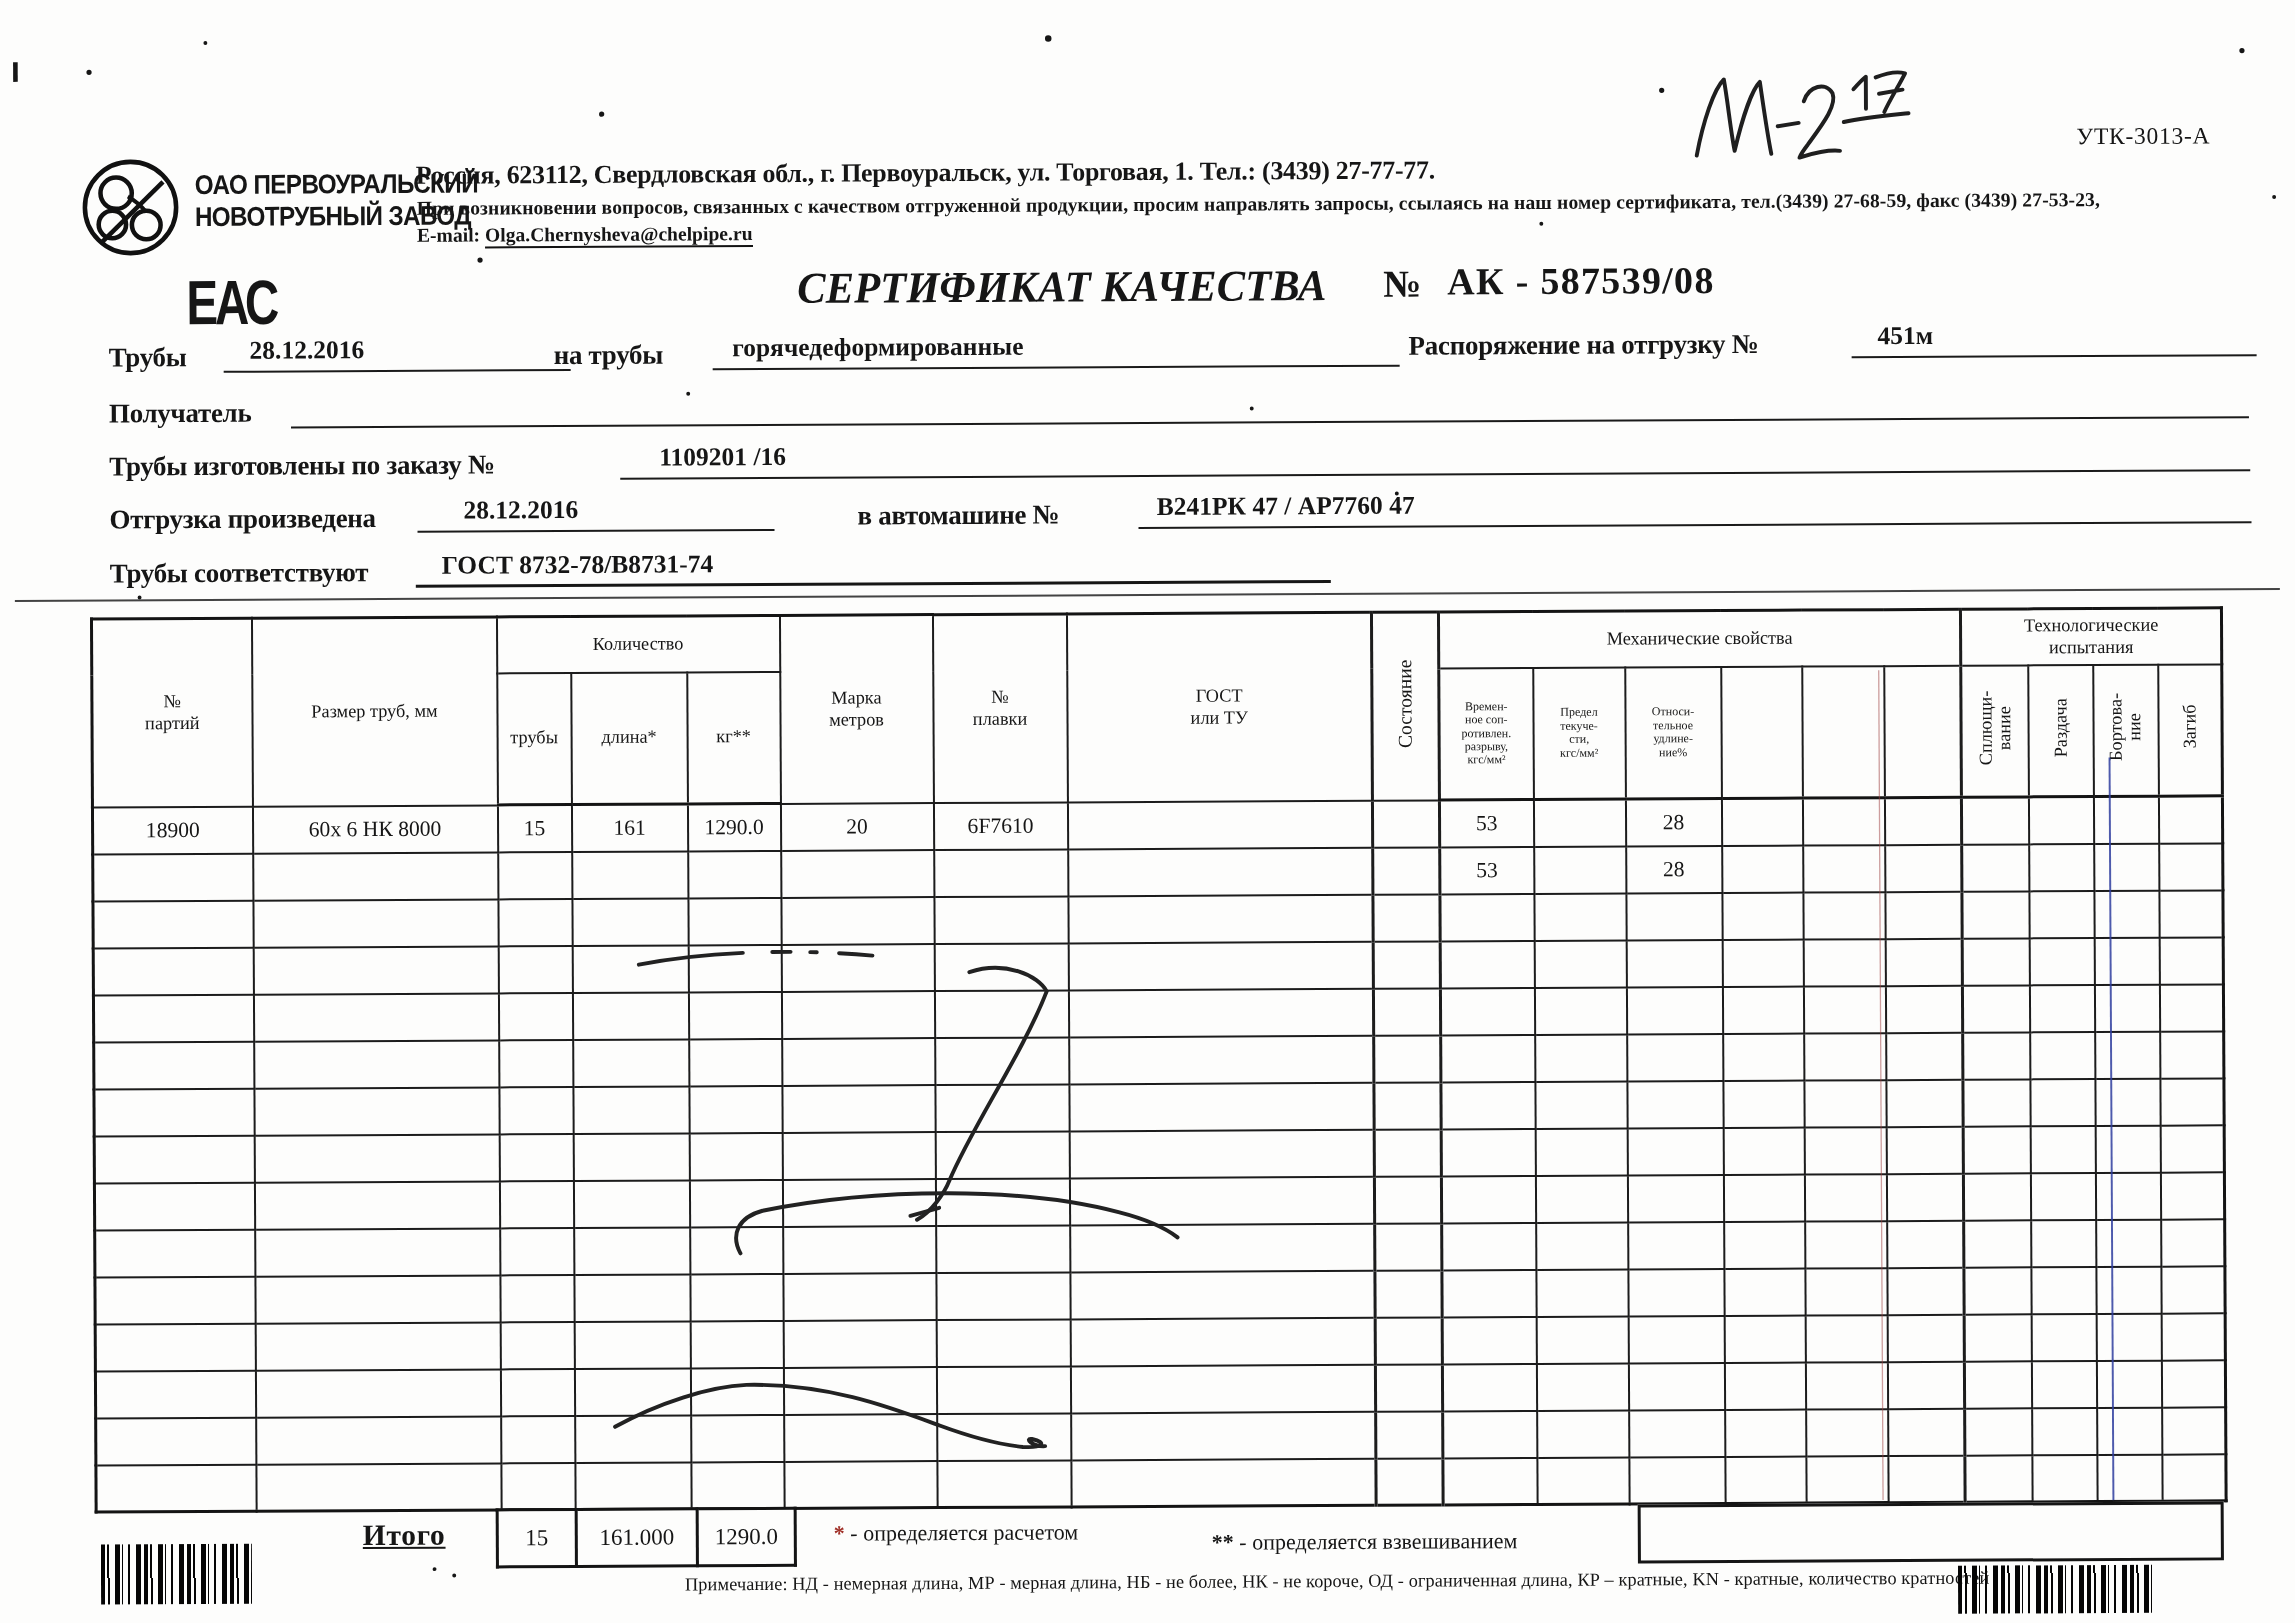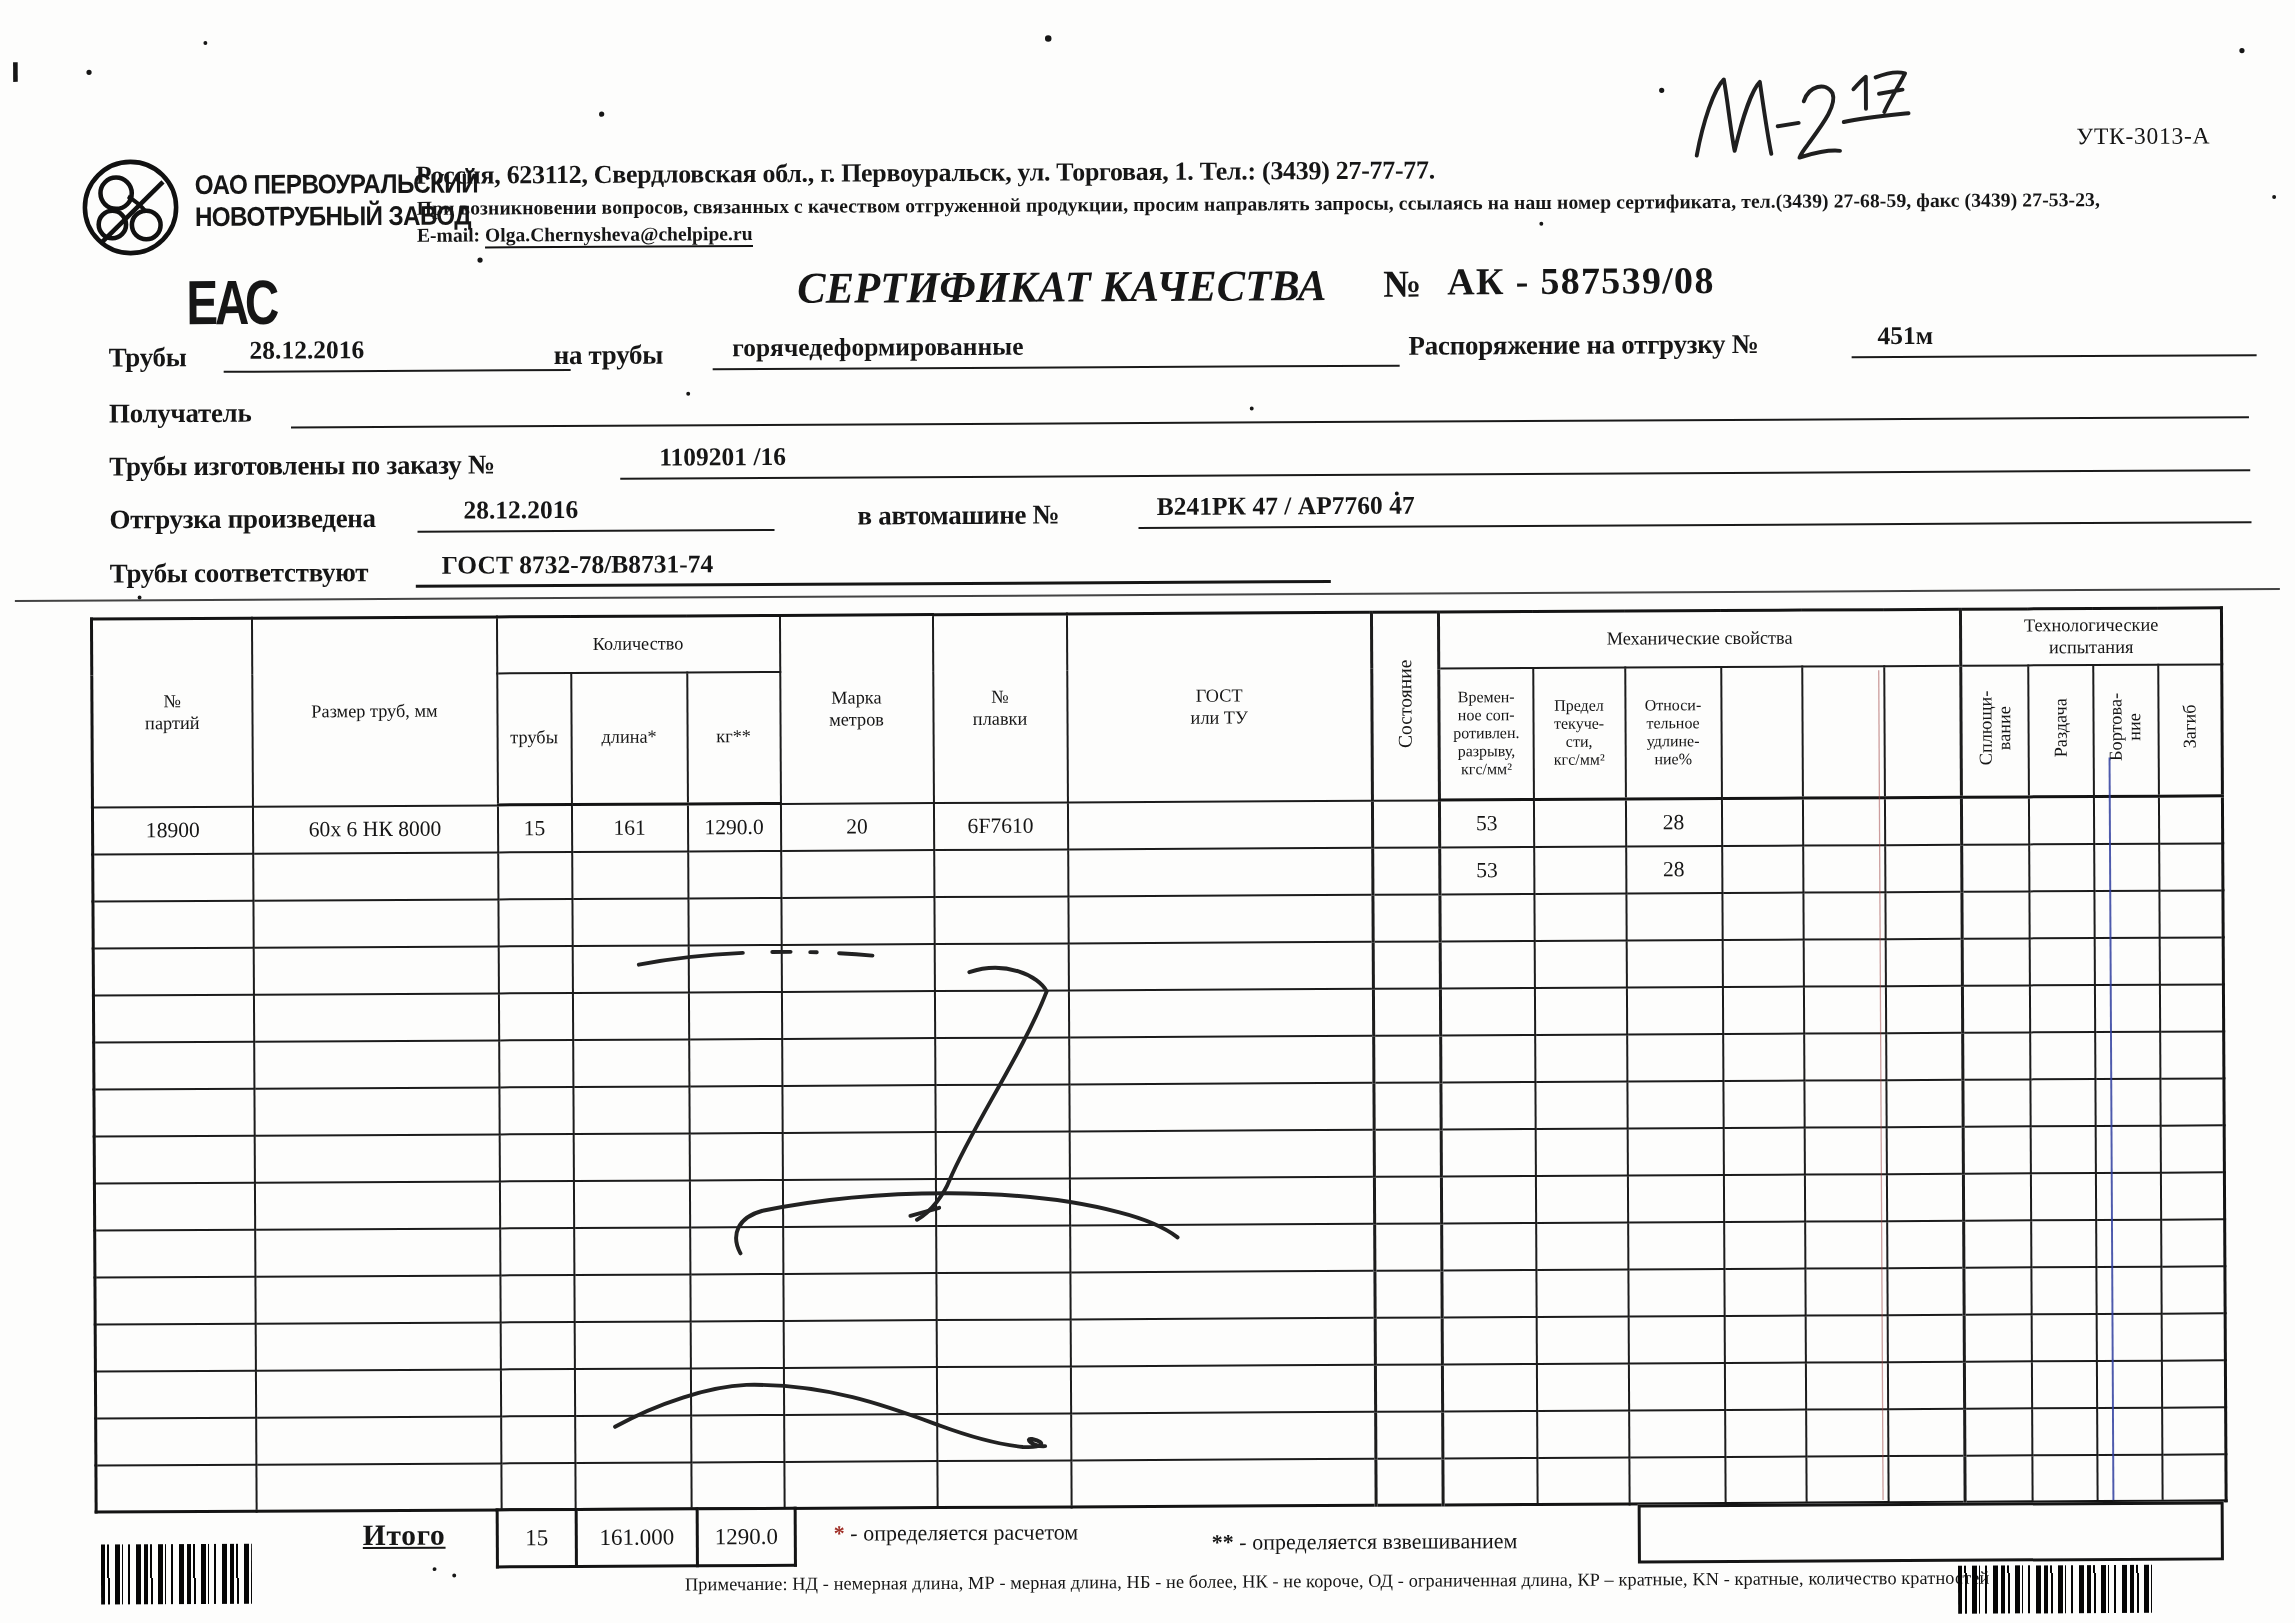--- a/index.html
+++ b/index.html
@@ -35,21 +35,21 @@
   
   #cert{position:absolute;left:91px;top:612px;width:2130px;border-collapse:collapse;table-layout:fixed;}
   #cert th,#cert td{border:2px solid #1c1c1c;padding:0 1.3px;text-align:center;vertical-align:middle;overflow:hidden;}
   #cert{border:3.9px solid #141414;}
   #cert thead th{font-weight:400;font-size:18.3px;line-height:1.2;}
   #cert tr.h1{height:56px;}
   #cert tr.h2{height:132px;}
   #cert tr.h2 th{border-bottom:3.9px solid #141414;}
   #cert tbody tr{height:47px;}
   #cert tbody td{font-size:21.6px;}
-  #cert .small{font-size:16px;line-height:1.12;}
+  #cert .small{font-size:12px;line-height:1.12;}
   .thickL{border-left-width:3.9px !important;}
   .vtext{writing-mode:vertical-rl;transform:rotate(180deg);white-space:pre-line;
          display:inline-block;line-height:1.02;font-size:18.3px;}
   .vtext.big{font-size:19.6px;}
 
   
   .itogo{font-weight:700;font-size:29.5px;letter-spacing:0.7px;}
   #totals{position:absolute;left:492px;top:1505px;border-collapse:collapse;}
   #totals td{border:3.3px solid #141414;height:52px;text-align:center;font-size:23px;background:#fdfdfc;}
   .foot{font-size:22px;white-space:nowrap;}

